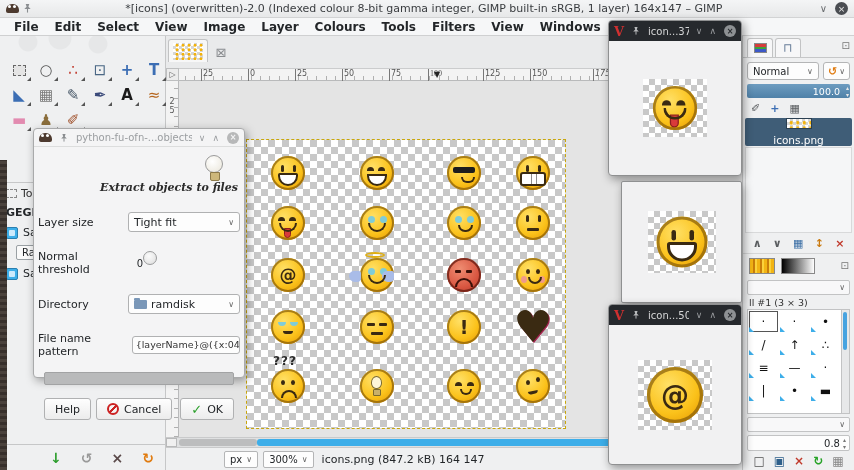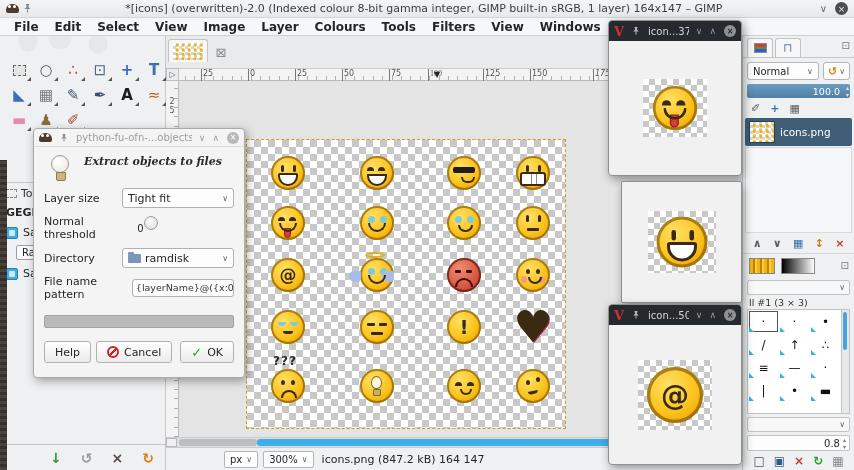--- a/index.html
+++ b/index.html
@@ -111,26 +111,26 @@
   .v-bulb .extra{position:absolute;width:11px;height:13px;background:#fdf6d8;border:1.5px solid #7a6a30;border-radius:50% 50% 45% 45%;left:11px;top:7px;}
   .v-calm::before{width:7px;height:4px;background:#3a2a12;border-radius:7px 7px 0 0;left:8px;top:13px;box-shadow:12px 0 0 #3a2a12;}
   .v-calm::after{width:8px;height:4px;border-width:2px;left:13px;top:20px;}
   .v-confused::before{box-shadow:10px -3px 0 #3a2a12;}
   .v-confused::after{width:10px;height:3px;background:#3a2a12;border:none;transform:rotate(-12deg);left:12px;top:22px;}
 
   
   .dialog{position:absolute;left:33px;top:128px;width:212px;height:250px;background:#f4f4f5;border:1px solid #a9aaab;border-radius:4px;box-shadow:2px 3px 10px rgba(0,0,0,.35);z-index:25;}
   .dtitle{height:18px;display:flex;align-items:center;gap:4px;padding:0 5px;border-bottom:1px solid #dcdddd;color:#9a9da0;font-size:10px;}
   .dtitle .dt-text{flex:1;text-align:center;white-space:nowrap;overflow:hidden;}
-  .dhead{display:flex;align-items:flex-start;margin:8px 6px 2px 6px;}
+  .dhead{display:flex;align-items:flex-end;margin:8px 6px 2px 6px;flex-direction:column;}
   .bulbwrap{width:26px;height:26px;position:relative;margin:0 10px 0 8px;}
   .bulb{position:absolute;left:3px;top:0;width:18px;height:18px;background:radial-gradient(circle at 40% 35%,#ffffff,#e9e5d9);border:1px solid #9a9a9a;border-radius:50%;}
   .bulbwrap::after{content:"";position:absolute;left:8px;top:17px;width:8px;height:7px;background:#cdb77a;border:1px solid #8d7a4a;border-radius:0 0 2px 2px;}
   .dheading{font-family:"DejaVu Serif",serif;font-style:italic;font-weight:bold;font-size:11px;color:#2b2b2b;}
-  .drow{display:flex;align-items:center;justify-content:space-between;padding:0 10px;margin-top:7px;}
+  .drow{display:flex;align-items:center;justify-content:space-between;padding:0 4px;margin-top:18px;}
   .dlabel{font-size:11px;color:#232629;}
   .dsel{display:flex;justify-content:space-between;align-items:center;gap:4px;background:#fdfdfd;border:1px solid #b0b1b2;border-radius:3px;height:20px;padding:0 5px;font-size:11px;width:112px;}
   .dsel .cv{font-size:8px;color:#666;}
   .folder{width:13px;height:9px;background:#7a97b8;border-radius:1px;position:relative;display:inline-block;}
   .folder::before{content:"";position:absolute;left:0;top:-2px;width:6px;height:2px;background:#7a97b8;border-radius:1px 1px 0 0;}
   .dinput{background:#fdfdfd;border:1px solid #b0b1b2;border-radius:3px;height:18px;font-size:9.5px;padding:2px 3px;width:112px;white-space:nowrap;overflow:hidden;color:#333;}
   .alpha-ctl{width:112px;position:relative;}
   .alpha-val{font-size:10px;margin-left:6px;}
   .slider-track{margin-top:3px;height:3px;background:#bdbebf;border-radius:2px;position:relative;}
   .slider-knob{position:absolute;left:0;top:-6px;width:14px;height:14px;border-radius:50%;background:radial-gradient(circle at 40% 35%,#fbfbfb,#dcdcdc);border:1px solid #9a9b9c;}
@@ -167,21 +167,21 @@
   .dtab2{color:#6a7f9a;font-size:12px;}
   .dock-menu-btn{position:absolute;right:4px;top:4px;font-size:10px;color:#777;}
   .mode-row{display:flex;align-items:center;gap:4px;padding:4px 4px 3px 4px;}
   .mode-sel{flex:1;display:flex;justify-content:space-between;align-items:center;background:#fdfdfd;border:1px solid #b4b5b6;border-radius:3px;height:18px;padding:0 5px;font-size:10px;}
   .mode-sel .cv,.reset-btn .cv{font-size:8px;color:#666;}
   .reset-btn{display:flex;align-items:center;gap:2px;background:#fdfdfd;border:1px solid #b4b5b6;border-radius:3px;height:18px;padding:0 4px;}
   .reset-btn .rr{color:#e07b10;font-weight:bold;font-size:11px;}
   .opacity-row{margin:1px 4px;height:14px;background:linear-gradient(#6d9cc0,#4f81a8);border-radius:2px;display:flex;align-items:center;justify-content:flex-end;color:#fff;font-size:9.5px;padding-right:10px;position:relative;padding-left:31px;}
   .opacity-row .spin{position:absolute;right:1px;top:0;font-size:6px;color:#e8e8e8;line-height:7px;text-align:center;}
   .locks-row{display:flex;align-items:center;gap:10px;padding:2px 8px;height:18px;color:#5a5d60;font-size:11px;}
-  .layer-row{margin:1px 2px;height:28px;background:#3f5d77;border-radius:2px;display:flex;align-items:center;gap:5px;padding:0 4px;color:#fff;}
+  .layer-row{margin:1px 2px;height:28px;background:#3f5d77;border-radius:2px;display:flex;align-items:center;gap:5px;padding:0 4px;color:#fff;flex-direction:column;}
   .layer-thumb{width:26px;height:22px;background-image:radial-gradient(circle,#f2b20c 1.5px,transparent 2px),linear-gradient(45deg,#d6d6d6 25%,transparent 25%,transparent 75%,#d6d6d6 75%),linear-gradient(45deg,#d6d6d6 25%,#fff 25%,#fff 75%,#d6d6d6 75%);background-size:6.5px 5.5px,6px 6px,6px 6px;background-position:1px 1px,0 0,3px 3px;background-color:#fff;border:1px solid #2b4052;}
   .layer-name{font-size:10.5px;}
   .layers-empty{flex:0 0 86px;background:#f5f6f7;border:1px solid #d8d9da;margin:0 2px;}
   .dock-btns{height:20px;display:flex;align-items:center;justify-content:space-around;padding:0 4px;color:#5a5d60;font-weight:bold;font-size:11px;}
   .swatch-row{height:24px;display:flex;align-items:center;gap:6px;padding:0 6px;border-top:1px solid #d5d6d7;position:relative;}
   .swatch-pat{width:26px;height:16px;border:1px solid #888;background:repeating-linear-gradient(90deg,#f2b414 0 3px,#c87d0a 3px 5px,#fbd23c 5px 7px);}
   .swatch-grad{width:34px;height:16px;border:1px solid #888;background:linear-gradient(to right,#000,#fff);}
   .swatch-menu{position:absolute;right:5px;font-size:10px;color:#777;}
   .brush-dd{height:15px;margin:3px 4px 0 4px;border:1px solid #c2c3c4;border-radius:2px;background:#f8f8f9;display:flex;align-items:center;justify-content:flex-end;padding-right:4px;}
   .brush-dd .cv{font-size:8px;color:#666;}

